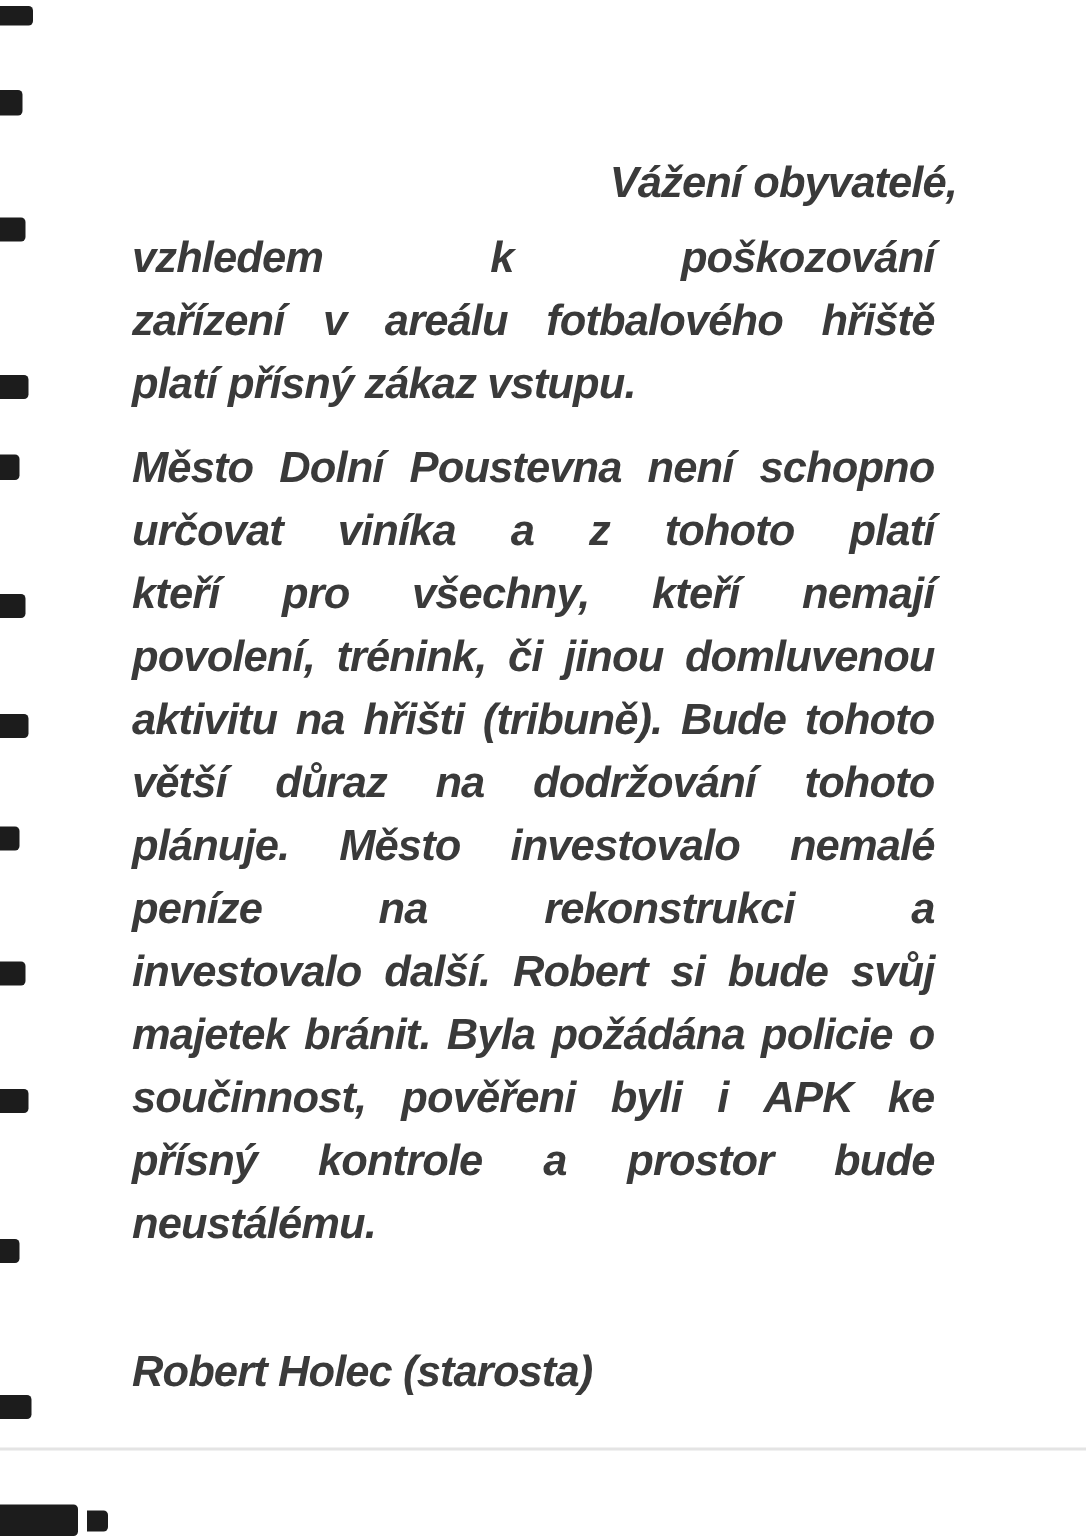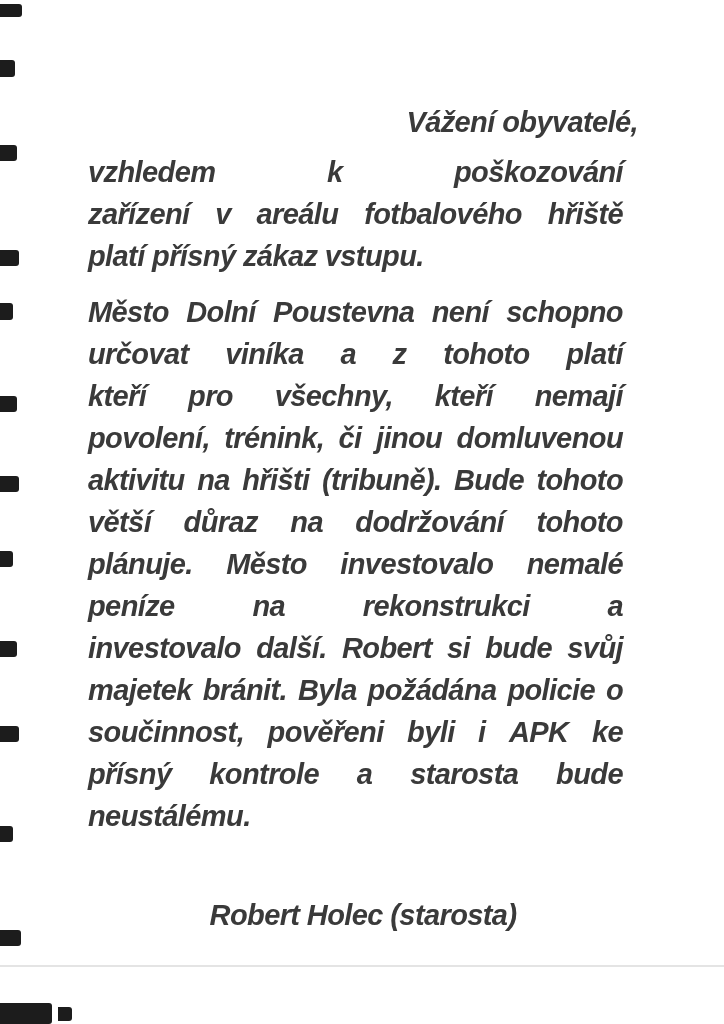--- a/index.html
+++ b/index.html
@@ -32,21 +32,21 @@
     white-space: nowrap;
   }
   .line.justified {
     display: flex;
     justify-content: space-between;
     white-space: normal;
   }
   .line.justified span { white-space: nowrap; }
   .block.heading   { margin: 11px 0 8px 0; text-align: right; }
   .block.paragraph { margin: 0 15px 14px 0; }
-  .block.signature { margin-top: 57px; text-align: center; }
+  .block.signature { margin-top: 57px; text-align: left; }
   .artifact-layer {
     position: absolute;
     inset: 0;
     pointer-events: none;
   }
   .mark {
     position: absolute;
     background: var(--artifact-color, #1c1c1c);
     border-radius: 0 3px 3px 0;
   }
@@ -159,21 +159,21 @@
           <span>pověřeni</span>
           <span>byli</span>
           <span>i</span>
           <span>APK</span>
           <span>ke</span>
         </div>
         <div class="line justified">
           <span>přísný</span>
           <span>kontrole</span>
           <span>a</span>
-          <span>starosta</span>
+          <span>prostor</span>
           <span>bude</span>
         </div>
         <div class="line">neustálému.</div>
       </div>
       <div class="block signature">
         <div class="line">Robert Holec (starosta)</div>
       </div>
     </div>
   <div class="artifact-layer">
     <div class="divider" style="top: 965px;"></div>

